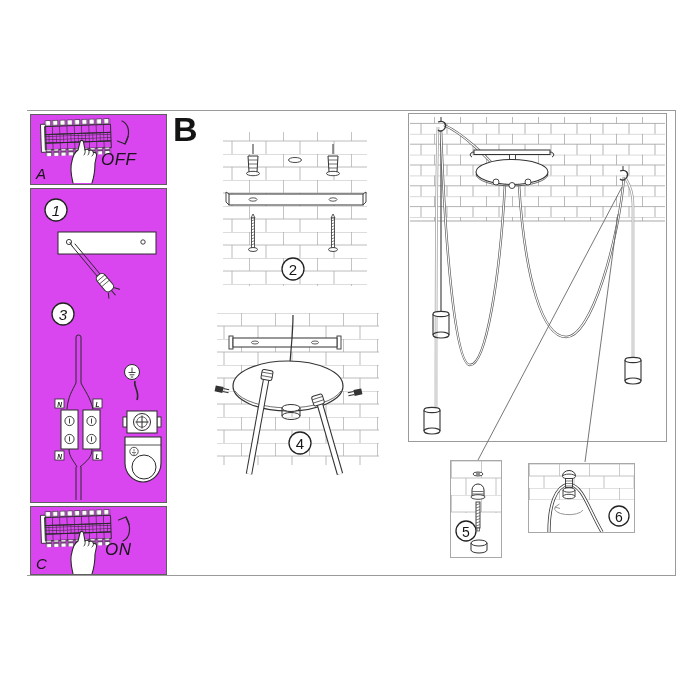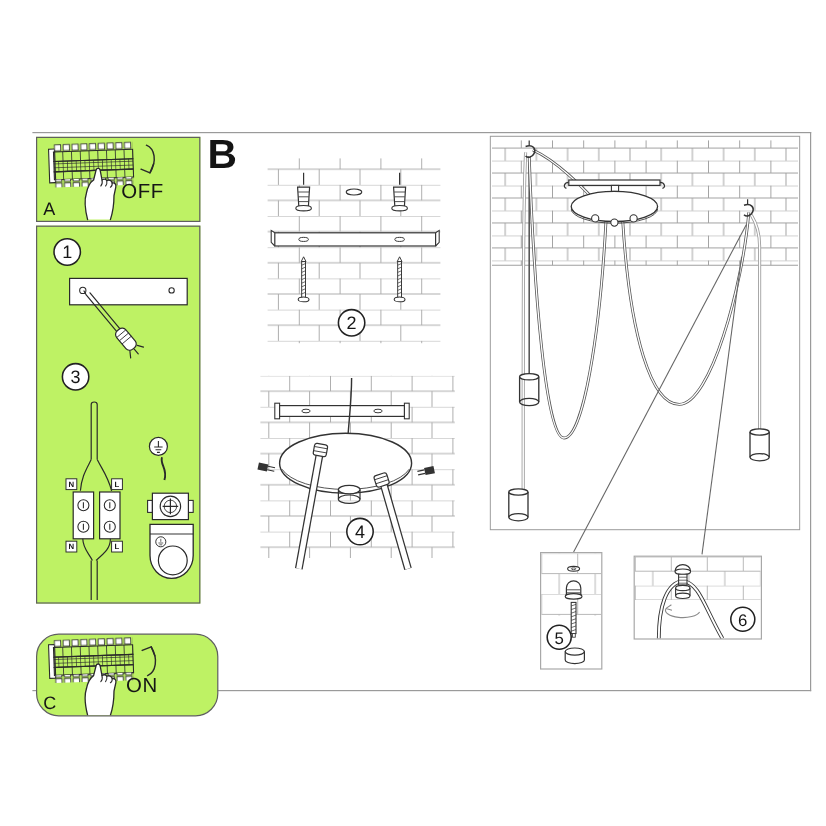--- a/index.html
+++ b/index.html
@@ -1,20 +1,20 @@
 <!DOCTYPE html>
 <html><head>
 <meta charset="utf-8">
 <style>
   html,body{margin:0;padding:0;background:#fff;}
   #page{position:relative;width:688px;height:688px;background:#ffffff;overflow:hidden;
         font-family:"Liberation Sans",sans-serif;color:#111;}
   .abs{position:absolute;}
   .rule{position:absolute;background:#9a9a9a;}
-  .boxed{position:absolute;border:1.2px solid #5f5f5f;background:#bef264;box-sizing:border-box;}
+  .boxed{position:absolute;border:1.2px solid #5f5f5f;background:#d946ef;box-sizing:border-box;font-style:italic;}
   .lightbox{position:absolute;border:1px solid #a8a8a8;background:#fff;box-sizing:border-box;}
   svg{display:block;}
   svg text{font-family:"Liberation Sans",sans-serif;fill:#161616;}
   .num{font-size:15px;}
   .numS{font-size:14px;}
   .nl{font-size:6.5px;font-weight:600;}
   #letterB{position:absolute;left:173px;top:112px;font-size:34px;font-weight:700;color:#141414;line-height:1;}
   #footer{position:absolute;left:176px;top:535px;width:280px;font-size:8px;color:#3c3c3c;line-height:1.05;}
   #footer div{margin-bottom:5px;}
   #leaders{position:absolute;left:0;top:0;pointer-events:none;}
@@ -124,21 +124,21 @@
         <path d="M111,226.5 V239.5 M104.5,233 H117.5" stroke="#2a2a2a" stroke-width="1"></path>
         <path d="M94,248 h36 v26 a18,19 0 0 1 -36,0 z" fill="#fff" stroke="#2a2a2a" stroke-width="1.1"></path>
         <path d="M94,256 H130" stroke="#2a2a2a" stroke-width="0.8"></path>
         <circle cx="103" cy="262.5" r="4.2" fill="#fff" stroke="#2a2a2a" stroke-width="0.8"></circle>
         <path d="M103,260 V262.5 M101,263.5 H105 M101.8,265 H104.2" stroke="#2a2a2a" stroke-width="0.6"></path>
         <circle cx="113" cy="278" r="12" fill="#fff" stroke="#2a2a2a" stroke-width="1"></circle>
       </g>
     </svg>
   </div>
 
-  <div class="boxed" style="left:30px;top:528px;width:152px;height:69px;border-radius:19px;">
+  <div class="boxed" style="left:30px;top:506px;width:137px;height:69px;">
     <svg width="135" height="67" viewBox="0 0 135 67">
       <defs>
         <pattern id="pc-sq" width="7.3" height="6.4" patternUnits="userSpaceOnUse">
           <rect x="0.9" y="0.6" width="5.3" height="5" fill="#fff" stroke="#2a2a2a" stroke-width="0.7"></rect>
         </pattern>
         <pattern id="pc-v" width="7.3" height="9" patternUnits="userSpaceOnUse">
           <path d="M0.4,0 V9" stroke="#2a2a2a" stroke-width="0.7"></path>
         </pattern>
         <pattern id="pc-x" width="3.65" height="3.2" patternUnits="userSpaceOnUse">
           <path d="M0.3,0 V3.2 M0,0.3 H3.65" stroke="#2a2a2a" stroke-width="0.6"></path>

